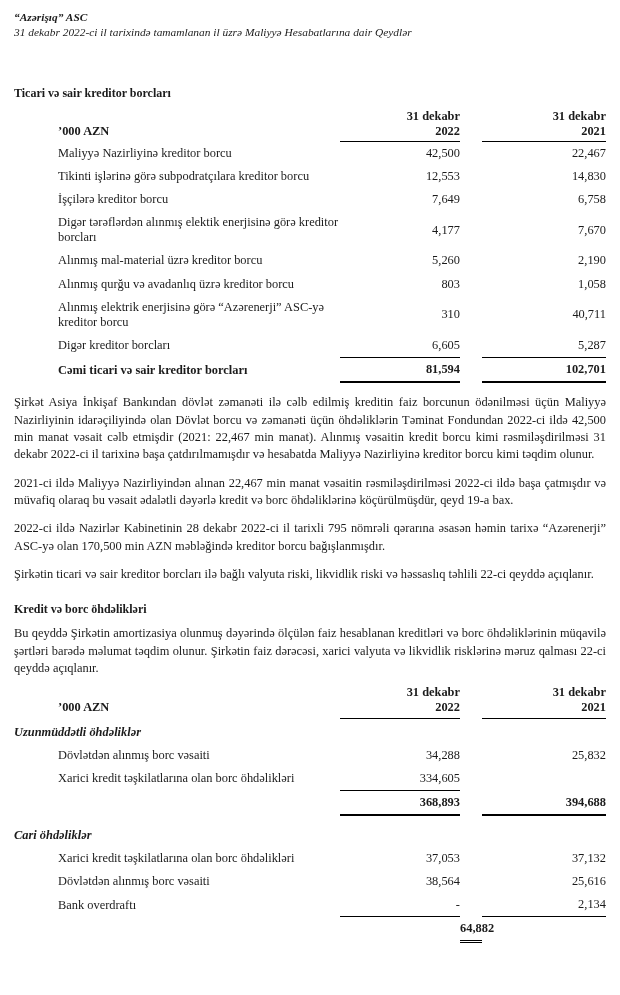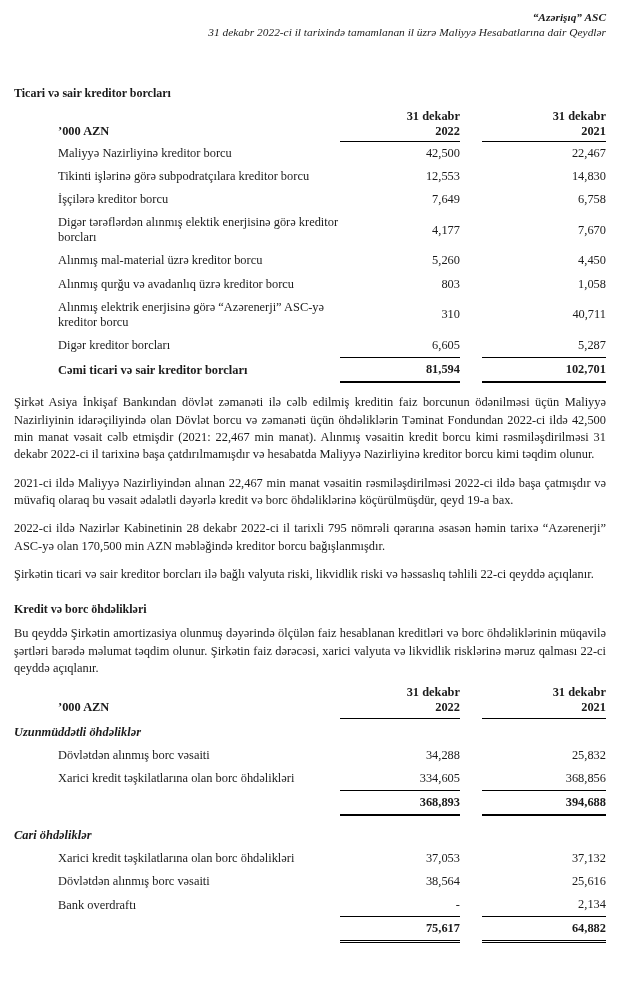--- a/index.html
+++ b/index.html
@@ -9,21 +9,20 @@
     background: #ffffff;
     color: #1b1b1b;
     font-family: "Liberation Serif", "DejaVu Serif", serif;
     font-size: 12.4px;
     overflow: hidden;
   }
   .page { padding: 10px 14px 0 14px; width: 620px; }
 
   
   .doc-header {
-    text-align: right;
     font-style: italic;
     font-size: 11.4px;
     line-height: 1.35;
   }
   .company { font-weight: bold; }
 
   
   .sec-title {
     font-size: 12px;
     font-weight: bold;
@@ -126,21 +125,21 @@
     <div class="t-row data">
       <div class="c-label">Digər tərəflərdən alınmış elektik enerjisinə görə kreditor borcları</div>
       <div class="c-num">4,177</div>
       <div class="c-gap"></div>
       <div class="c-num">7,670</div>
     </div>
     <div class="t-row data">
       <div class="c-label">Alınmış mal-material üzrə kreditor borcu</div>
       <div class="c-num">5,260</div>
       <div class="c-gap"></div>
-      <div class="c-num">4,450</div>
+      <div class="c-num">2,190</div>
     </div>
     <div class="t-row data">
       <div class="c-label">Alınmış qurğu və avadanlıq üzrə kreditor borcu</div>
       <div class="c-num">803</div>
       <div class="c-gap"></div>
       <div class="c-num">1,058</div>
     </div>
     <div class="t-row data">
       <div class="c-label">Alınmış elektrik enerjisinə görə “Azərenerji” ASC-yə kreditor borcu</div>
       <div class="c-num">310</div>
@@ -189,21 +188,20 @@
     <div class="t-row data">
       <div class="c-label">Dövlətdən alınmış borc vəsaiti</div>
       <div class="c-num">34,288</div>
       <div class="c-gap"></div>
       <div class="c-num">25,832</div>
     </div>
     <div class="t-row data underline">
       <div class="c-label">Xarici kredit təşkilatlarına olan borc öhdəlikləri</div>
       <div class="c-num">334,605</div>
       <div class="c-gap"></div>
-      <div class="c-num">368,856</div>
     </div>
     <div class="t-row subtotal-row">
       <div class="c-label"></div>
       <div class="c-num">368,893</div>
       <div class="c-gap"></div>
       <div class="c-num">394,688</div>
     </div>
 
     <div class="group-heading gap-top">Cari öhdəliklər</div>
 
@@ -220,19 +218,18 @@
       <div class="c-num">25,616</div>
     </div>
     <div class="t-row data underline">
       <div class="c-label">Bank overdraftı</div>
       <div class="c-num">-</div>
       <div class="c-gap"></div>
       <div class="c-num">2,134</div>
     </div>
     <div class="t-row subtotal-row final-row">
       <div class="c-label"></div>
-      <div class="c-num">75,617</div>
       <div class="c-gap"></div>
       <div class="c-num">64,882</div>
     </div>
   </div>
 
 </div>
 
 </body></html>

